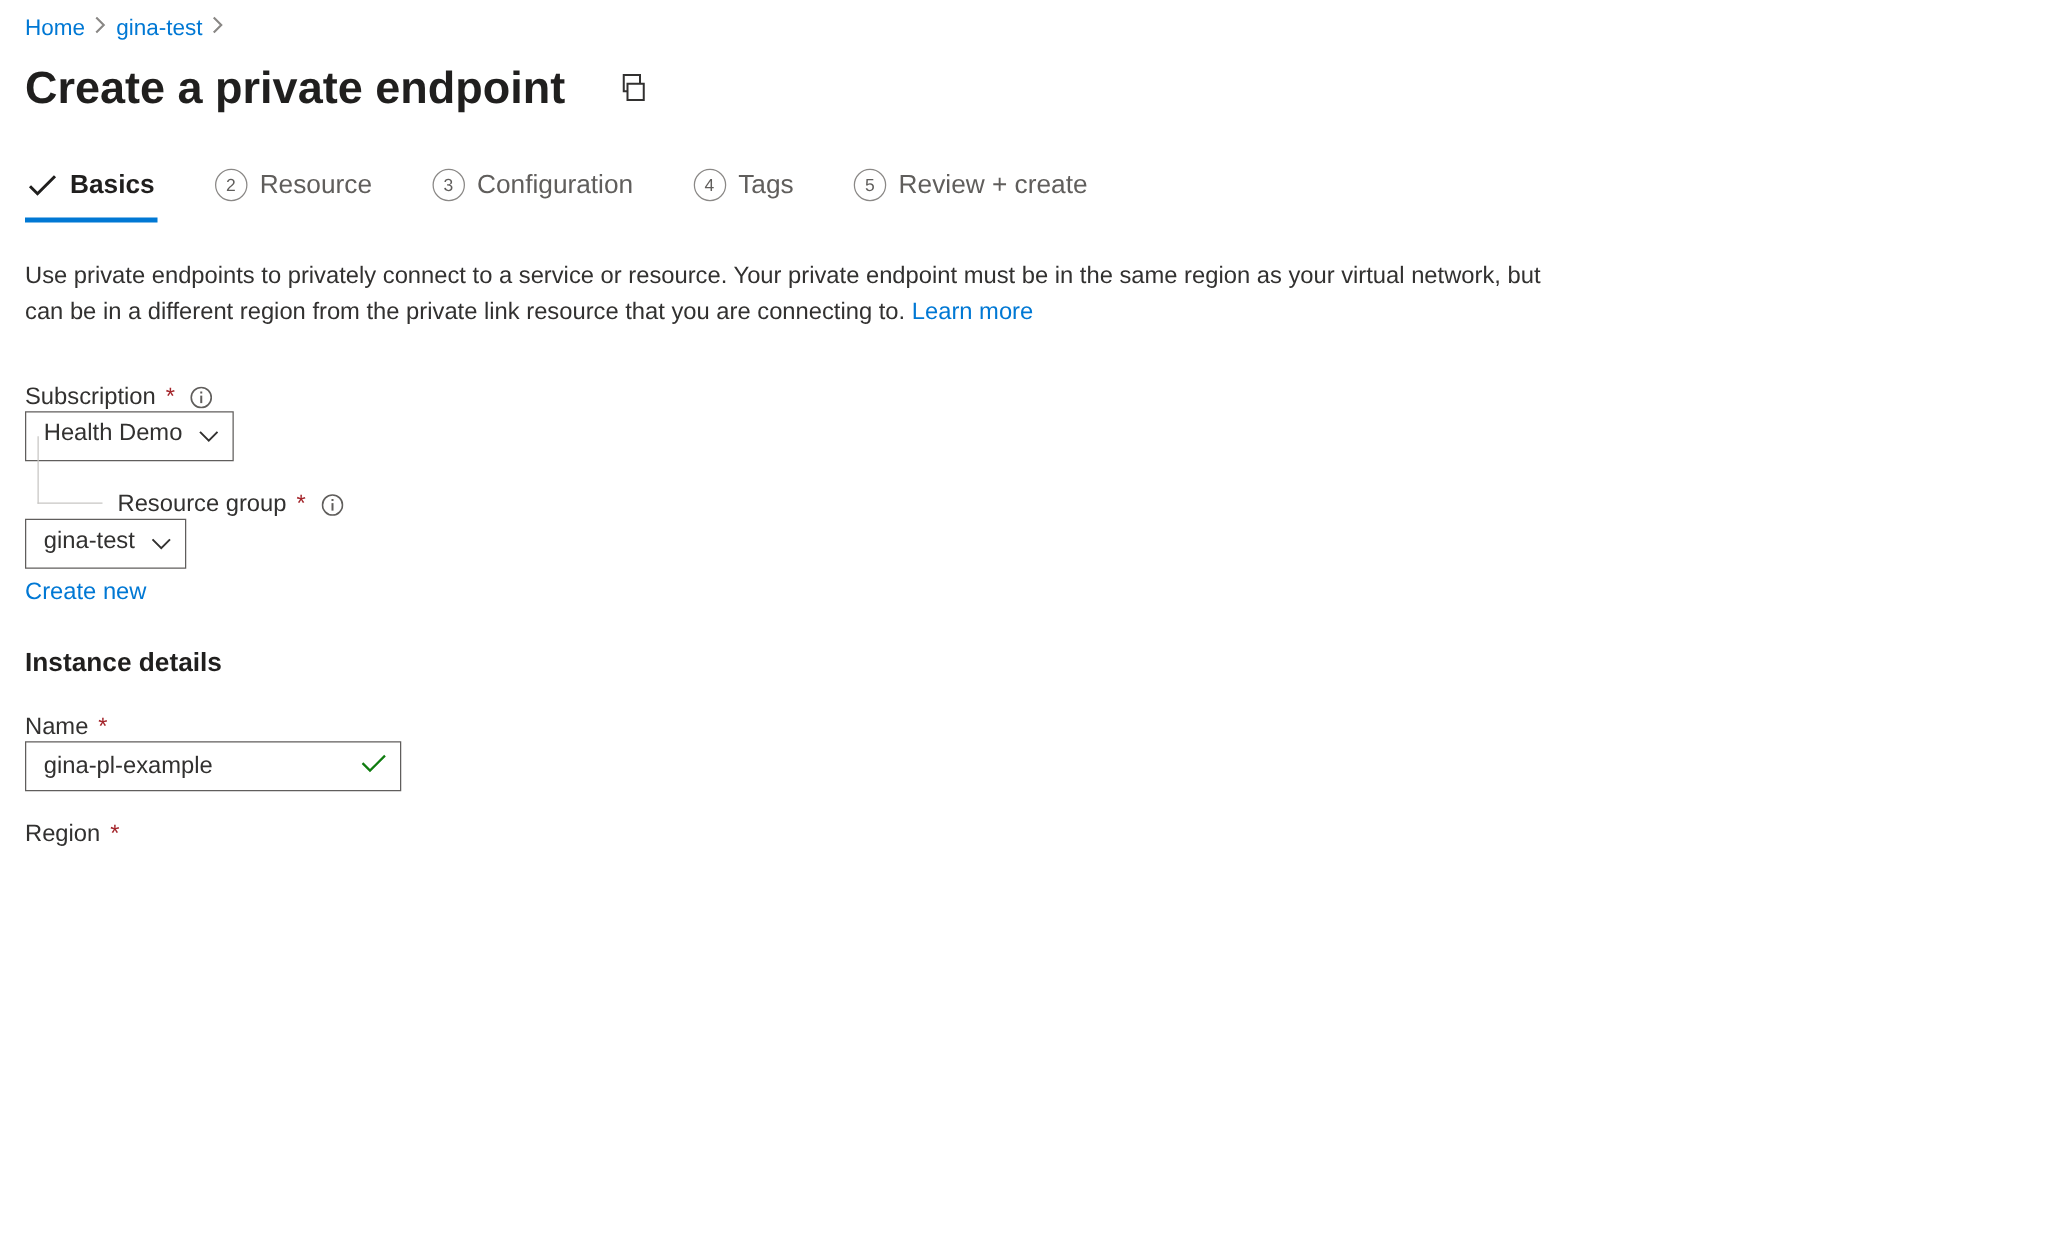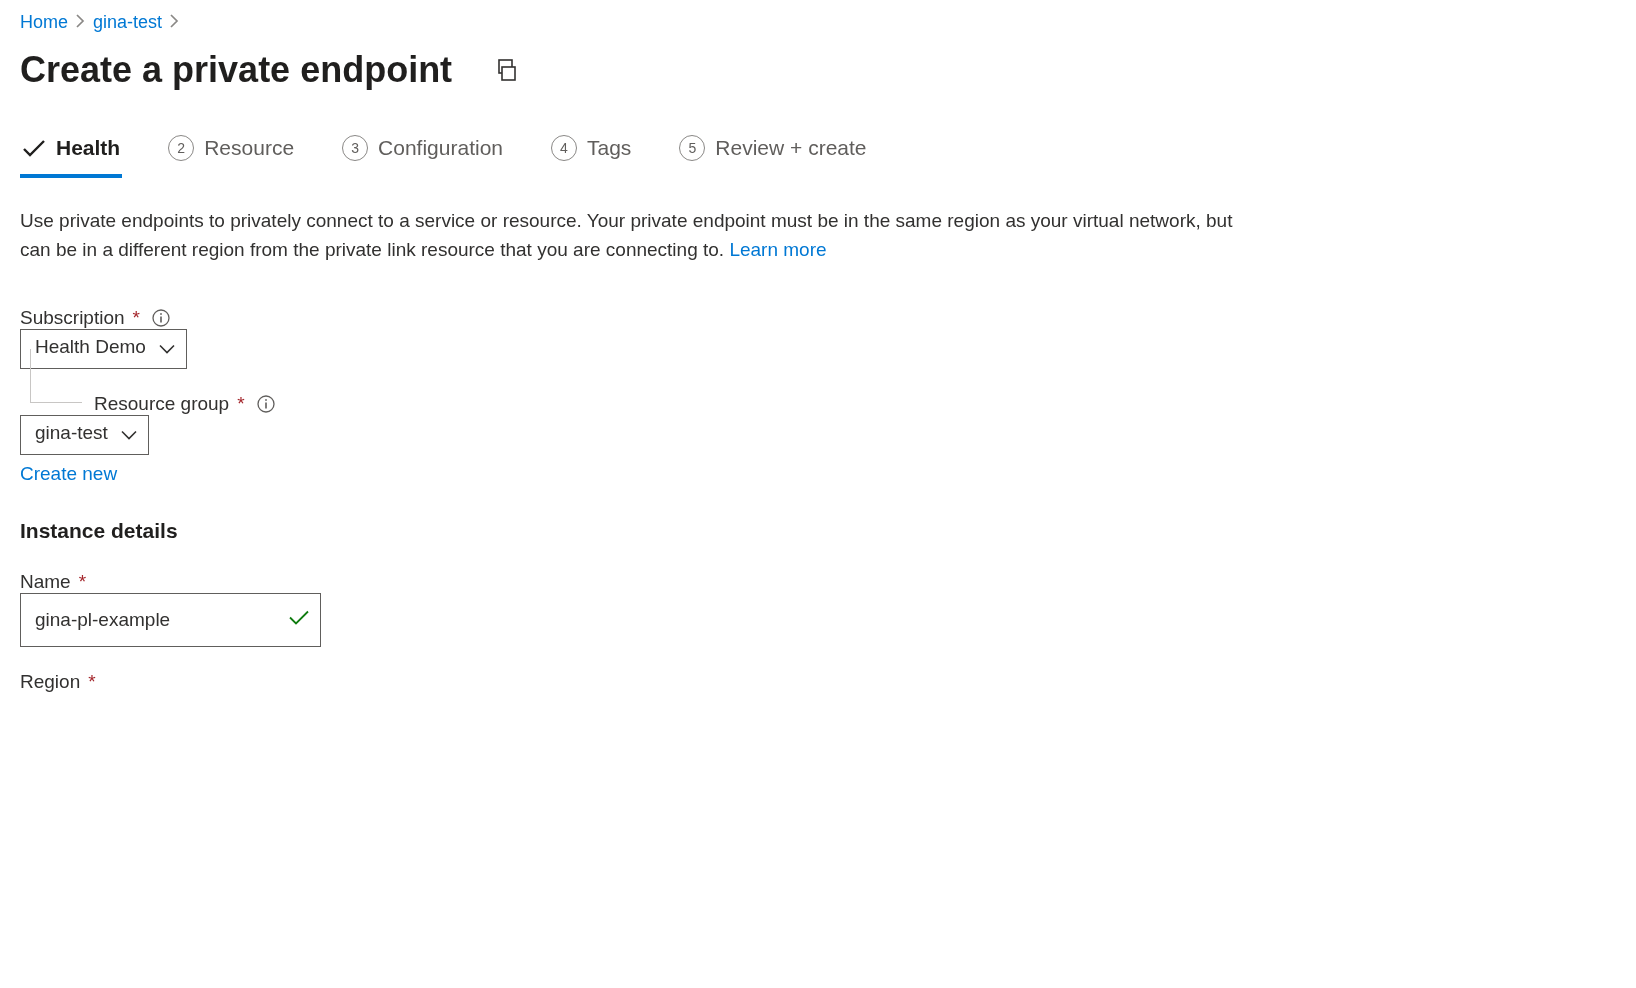--- a/index.html
+++ b/index.html
@@ -187,21 +187,21 @@
   }
   .select-chevron {
     position: absolute;
     right: 12px;
     top: 50%;
     transform: translateY(-50%);
     pointer-events: none;
   }
   .azure-input {
     width: 100%;
-    height: 54px;
+    height: 40px;
     border: 1px solid #605e5c;
     background: #fff;
     padding: 6px 40px 6px 14px;
     font-size: 19px;
     color: #323130;
     font-family: inherit;
   }
   .valid-check {
     position: absolute;
     right: 12px;
@@ -249,21 +249,21 @@
   </div>
 
 
   <div class="tabs">
     <div class="tab active">
       <span class="check-icon">
         <svg width="24" height="20" viewBox="0 0 24 20">
             <path d="M2 11 L8 17 L22 3" stroke="#201f1e" stroke-width="2.4" fill="none"></path>
           </svg>
       </span>
-      <span>Health</span>
+      <span>Basics</span>
     </div>
     <div class="tab">
       <span class="step-circle">2</span>
       <span>Resource</span>
     </div>
     <div class="tab">
       <span class="step-circle">3</span>
       <span>Configuration</span>
     </div>
     <div class="tab">

